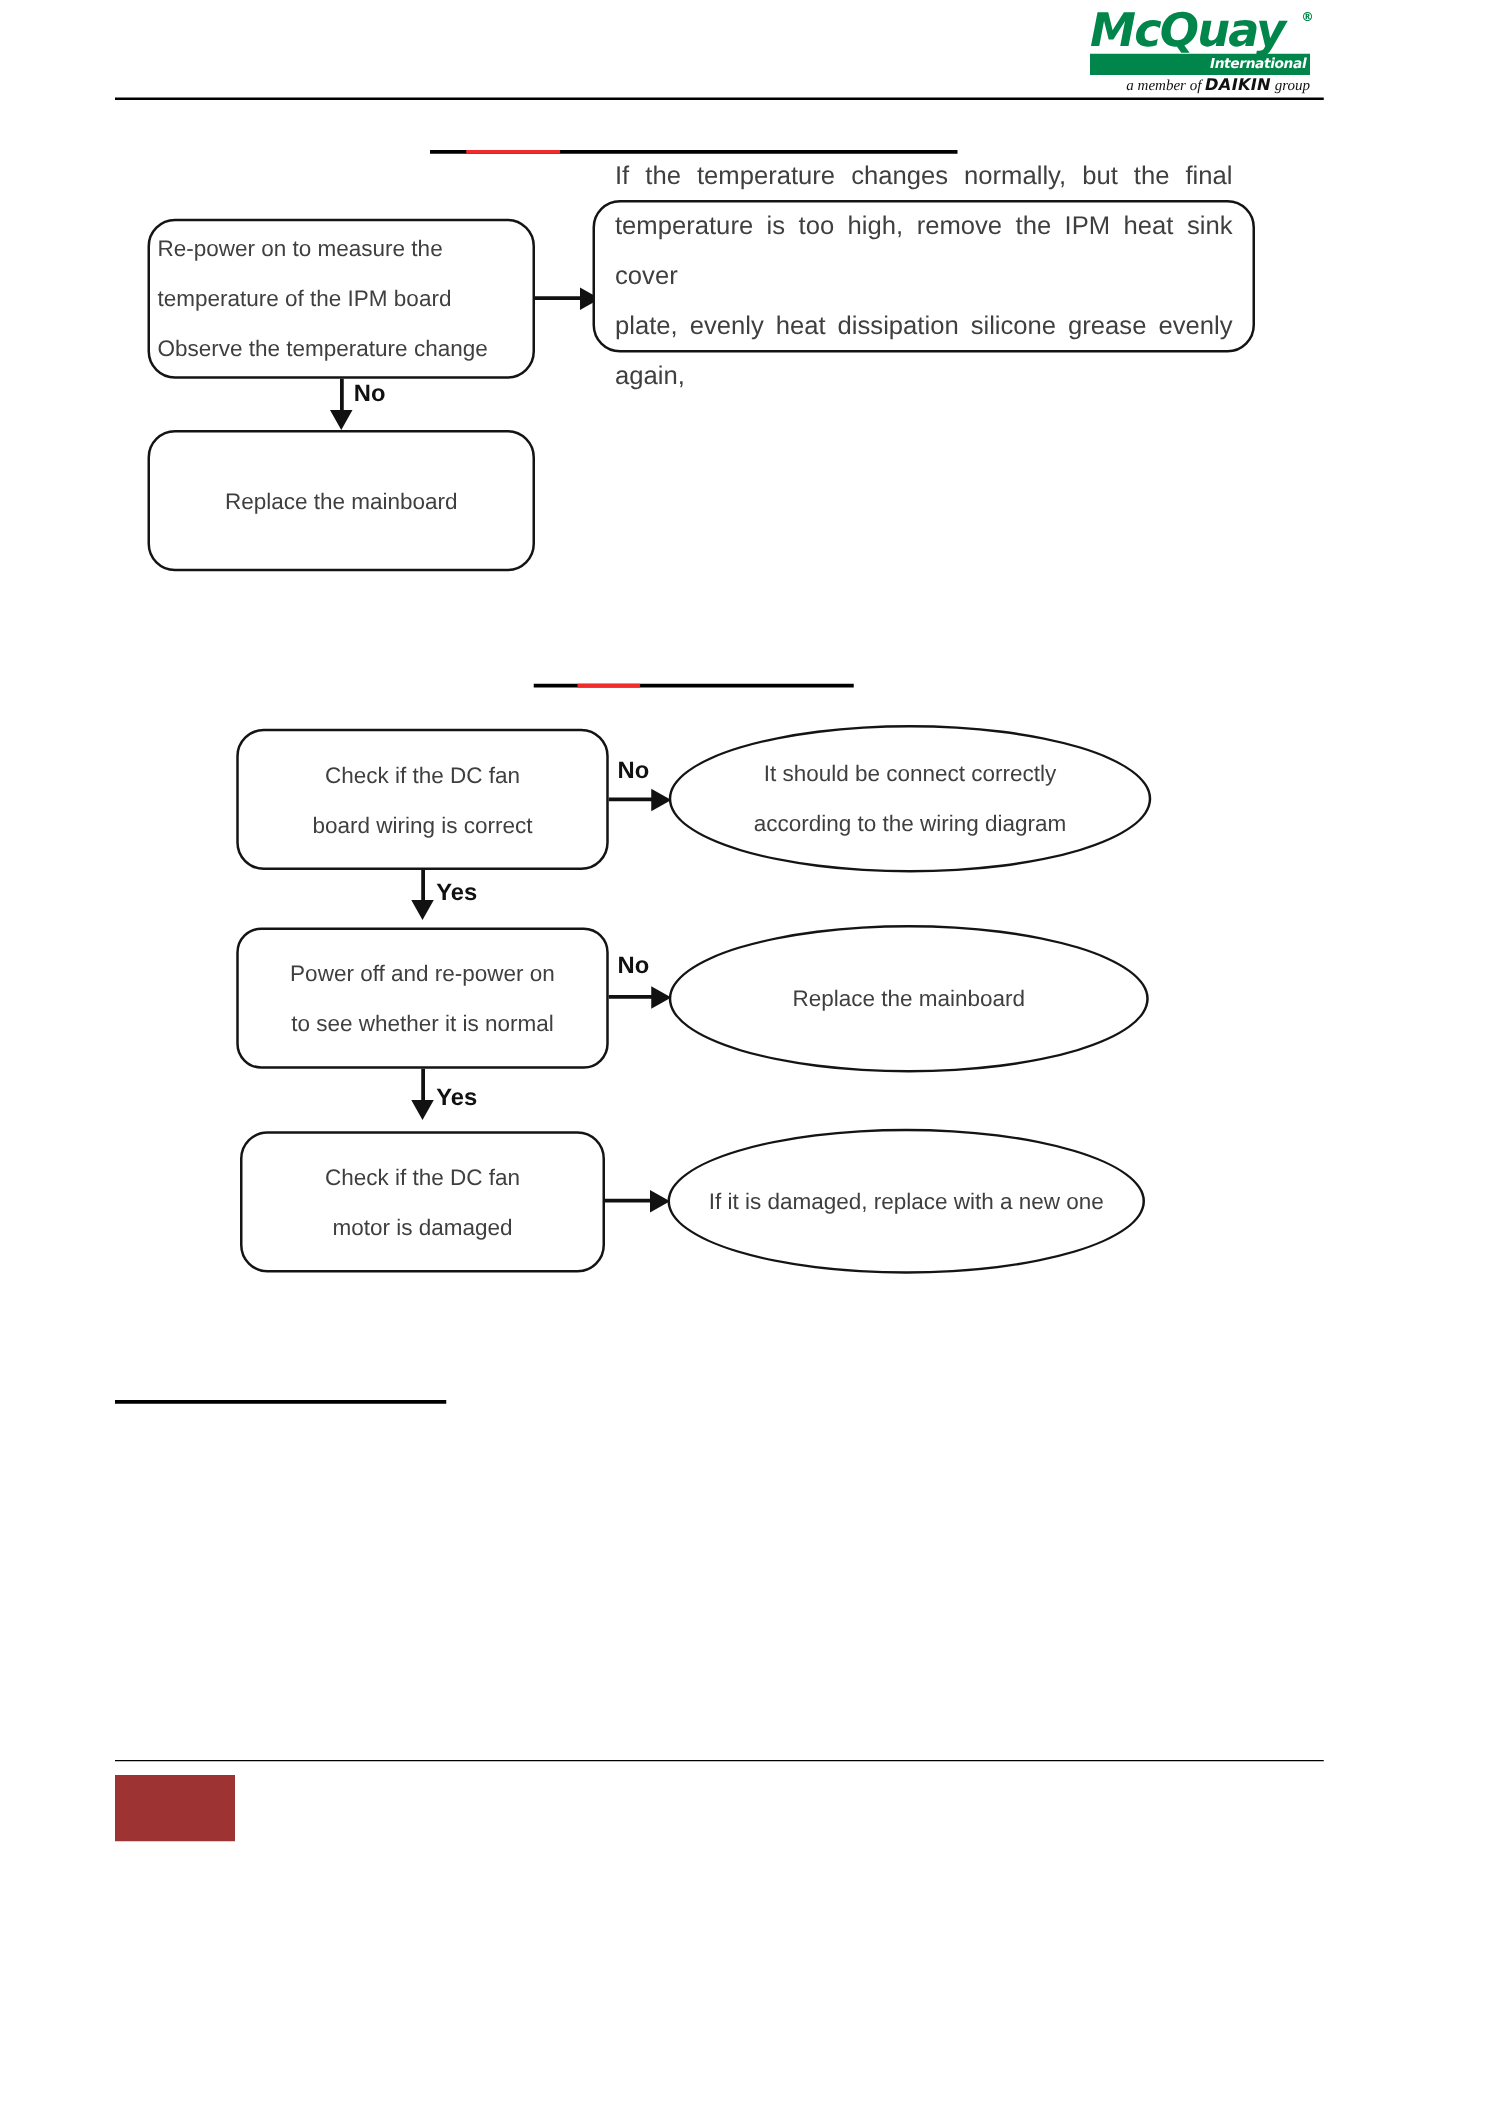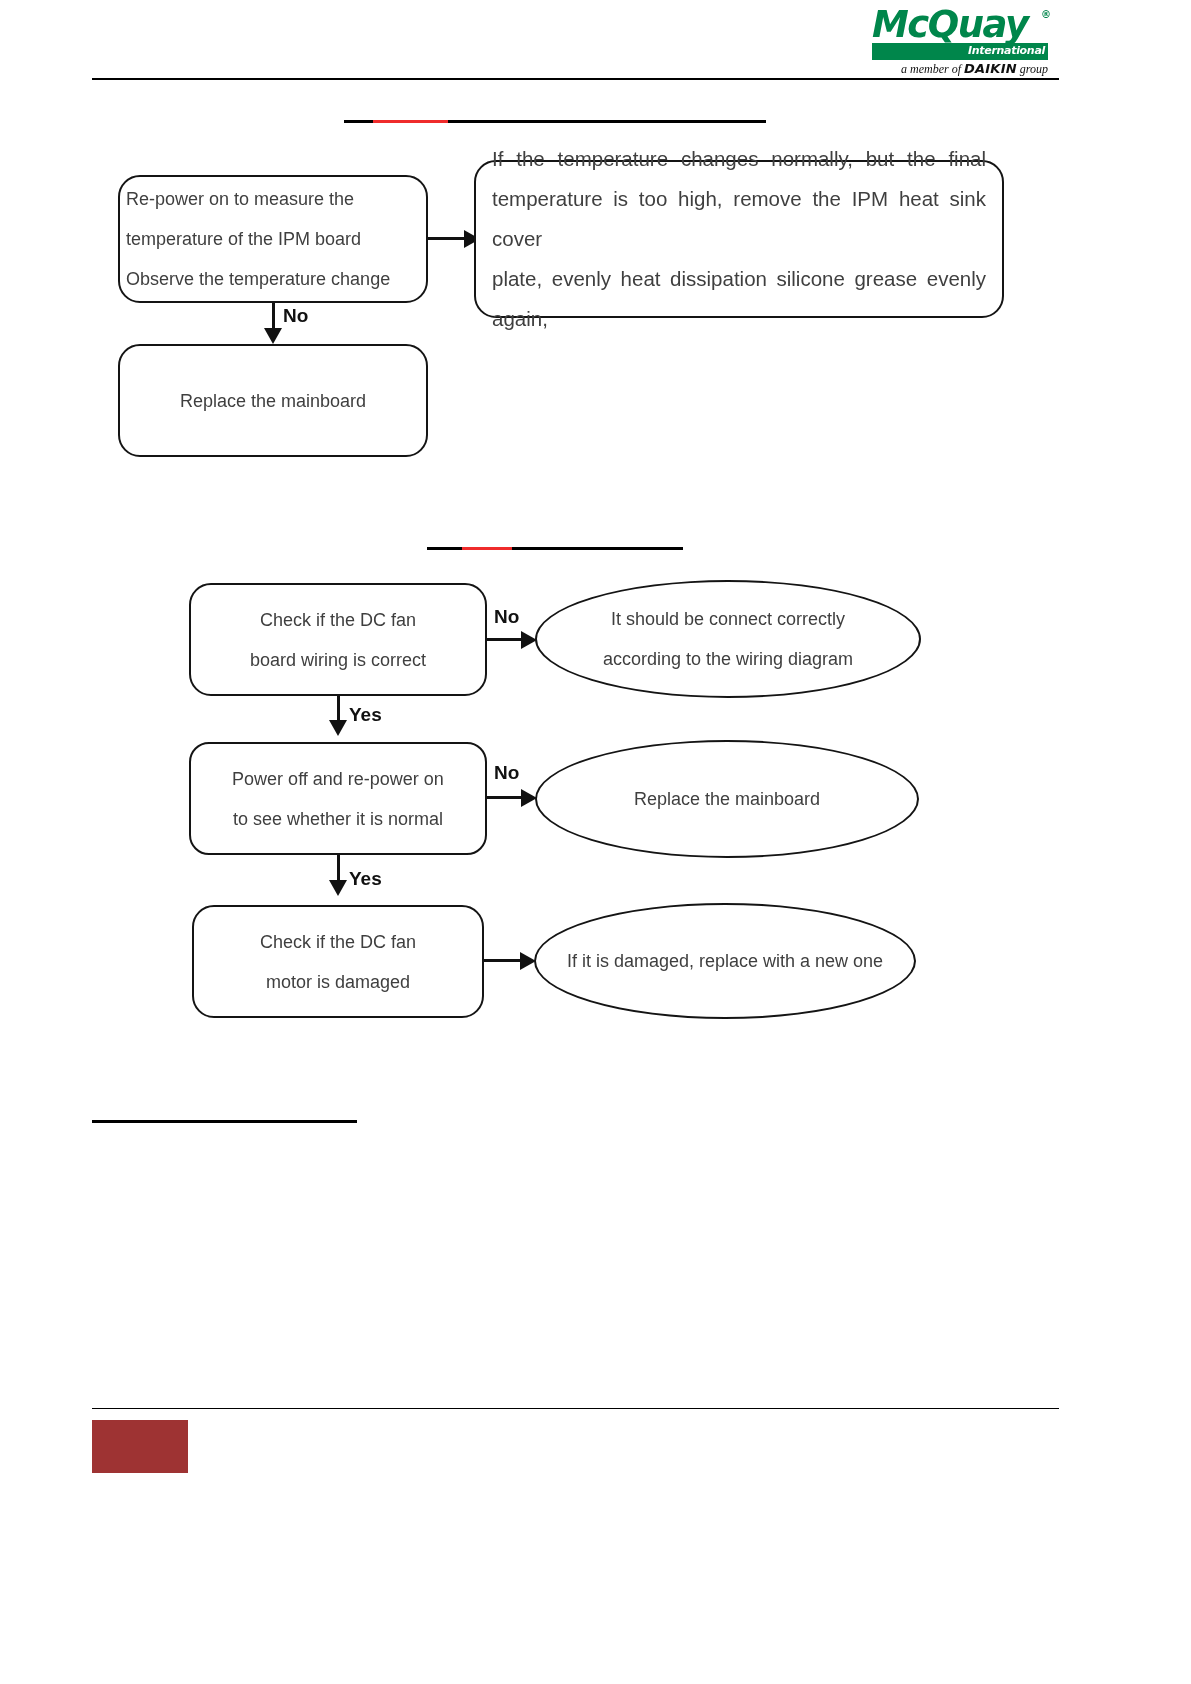--- a/index.html
+++ b/index.html
@@ -182,21 +182,21 @@
 
   <div class="node rrect" style="left:118px;top:175px;width:310px;height:128px;align-items:flex-start;padding-left:6px;">
     <div class="line">Re-power on to measure the</div>
     <div class="line">temperature of the IPM board</div>
     <div class="line">Observe the temperature change</div>
   </div>
 
   <div class="hline" style="left:428px;top:237px;width:42px;"></div>
   <div class="arrow-right" style="left:464px;top:230px;"></div>
 
-  <div class="node rrect" style="left:474px;top:160px;width:530px;height:158px;align-items:stretch;justify-content:center;padding:0 6px;">
+  <div class="node rrect" style="left:474px;top:160px;width:530px;height:122px;align-items:stretch;justify-content:center;padding:0 6px;">
     <div class="just">
       <span class="j">If the temperature changes normally, but the final</span>
       <span>temperature is too high, remove the IPM heat sink cover</span>
       <span>plate, evenly heat dissipation silicone grease evenly again,</span>
     </div>
   </div>
 
   <div class="vline" style="left:272px;top:303px;height:33px;"></div>
   <div class="arrow-down" style="left:264px;top:328px;"></div>
   <div class="edge-label" style="left:283px;top:305px;">No</div>

